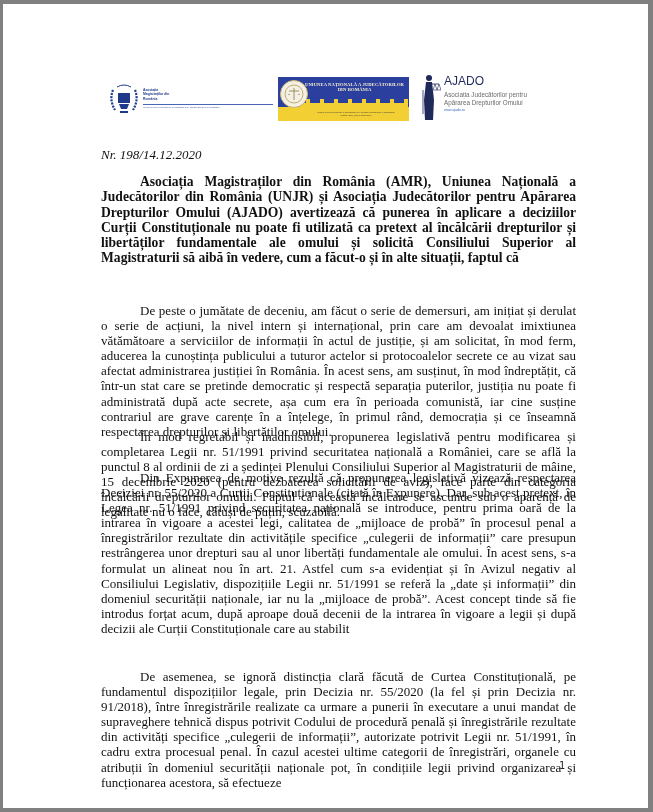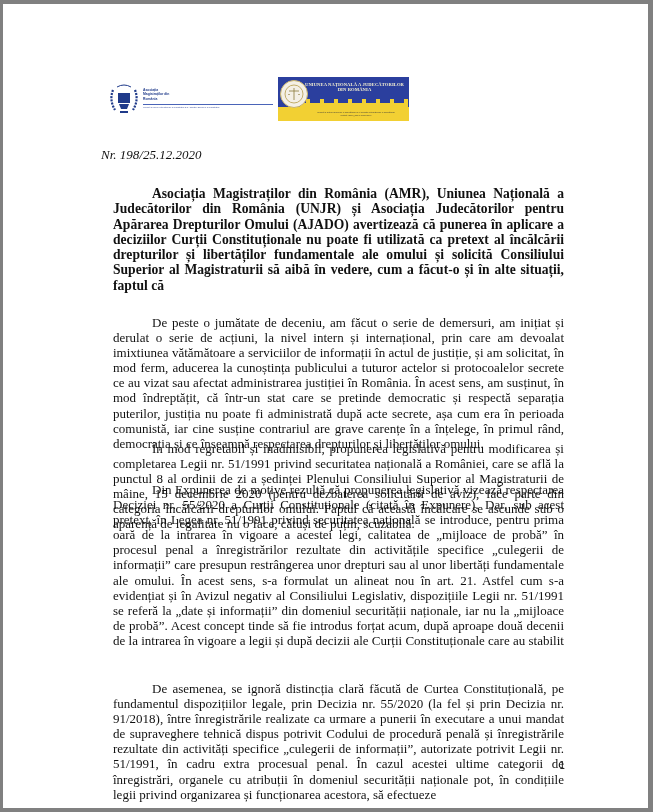--- a/index.html
+++ b/index.html
@@ -30,21 +30,21 @@
   .logo-ajado .figure { position: absolute; left: 0; top: 0; width: 22px; height: 52px; }
   .logo-ajado .name { position: absolute; left: 25px; top: 4px; font-family: "Liberation Sans", sans-serif; font-size: 12px; color: #1e2a5a; }
   .logo-ajado .line1, .logo-ajado .line2 { position: absolute; left: 25px; font-family: "Liberation Sans", sans-serif; font-size: 6.3px; color: #6b6b6b; white-space: nowrap; }
   .logo-ajado .line1 { top: 21px; }
   .logo-ajado .line2 { top: 29px; }
   .logo-ajado .url { position: absolute; left: 25px; top: 38px; font-family: "Liberation Sans", sans-serif; font-size: 3.5px; color: #3b6bc9; }
 
   
   .docnum { position: absolute; left: 98px; top: 143px; font-size: 13px; font-style: italic; color: #111; }
   .body { position: absolute; left: 98px; width: 475px; font-size: 13px; line-height: 15.1px; color: #111; text-align: justify; }
-  .body p { margin: 12px; text-indent: 39px; }
+  .body p { margin: 0; text-indent: 39px; }
   .heading { top: 170px; font-weight: bold; font-size: 13.6px; line-height: 15.3px; }
   .p1 { top: 299px; }
   .p2 { top: 425px; }
   .p3 { top: 466px; }
   .p4 { top: 665px; }
   .pagenum { position: absolute; left: 556px; top: 756px; font-family: "DejaVu Sans Mono", monospace; font-size: 10px; color: #222; }
 </style>
 </head>
 <body>
 
@@ -85,22 +85,35 @@
         <line x1="8" y1="10" x2="18" y2="10" stroke="#8a7a3a" stroke-width="0.8"></line>
         <path d="M7 13 Q8 15 9 13 M17 13 Q18 15 19 13" stroke="#8a7a3a" stroke-width="0.6" fill="none"></path>
       </svg>
     </div>
     <div class="small">
       <div>Membră a Rețelei Europene a Judecătorilor și a Asociației Internaționale a Judecătorilor</div>
       <div>contact: office@unjr.ro  www.unjr.ro</div>
     </div>
   </div>
 
+  <div class="logo-ajado">
+    <svg class="figure" viewBox="0 0 22 52">
+      <circle cx="10" cy="8" r="3" fill="#1e2a5a"></circle>
+      <path d="M7 12 L13 12 L15 30 L14 50 L6 50 L5 30 Z" fill="#1e2a5a"></path>
+      <line x1="13" y1="14" x2="20" y2="14" stroke="#1e2a5a" stroke-width="0.8"></line>
+      <path d="M16 14 L14 20 L18 20 Z M20 14 L18 20 L22 20 Z" fill="none" stroke="#1e2a5a" stroke-width="0.6"></path>
+      <line x1="4" y1="20" x2="4" y2="44" stroke="#1e2a5a" stroke-width="0.8"></line>
+    </svg>
+    <div class="name">AJADO</div>
+    <div class="line1">Asociația Judecătorilor pentru</div>
+    <div class="line2">Apărarea Drepturilor Omului</div>
+    <div class="url">www.ajado.ro</div>
+  </div>
 
-  <div class="docnum">Nr. 198/25.12.2020</div>
+  <div class="docnum">Nr. 198/14.12.2020</div>
 
   <div class="body heading">
     <p>Asociația Magistraților din România (AMR), Uniunea Națională a Judecătorilor din România (UNJR) și Asociația Judecătorilor pentru Apărarea Drepturilor Omului (AJADO) avertizează că punerea în aplicare a deciziilor Curții Constituționale nu poate fi utilizată ca pretext al încălcării drepturilor și libertăților fundamentale ale omului și solicită Consiliului Superior al Magistraturii să aibă în vedere, cum a făcut-o și în alte situații, faptul că</p>
   </div>
 
   <div class="body p1">
     <p>De peste o jumătate de deceniu, am făcut o serie de demersuri, am inițiat și derulat o serie de acțiuni, la nivel intern și internațional, prin care am devoalat imixtiunea vătămătoare a serviciilor de informații în actul de justiție, și am solicitat, în mod ferm, aducerea la cunoștința publicului a tuturor actelor si protocoalelor secrete ce au vizat sau afectat administrarea justiției în România. În acest sens, am susținut, în mod îndreptățit, că într-un stat care se pretinde democratic și respectă separația puterilor, justiția nu poate fi administrată după acte secrete, așa cum era în perioada comunistă, iar cine susține contrariul are grave carențe în a înțelege, în primul rând, democrația și ce înseamnă respectarea drepturilor și libertăților omului.</p>
   </div>
   <div class="body p2">
     <p>În mod regretabil și inadmisibil, propunerea legislativă pentru modificarea și completarea Legii nr. 51/1991 privind securitatea națională a României, care se află la punctul 8 al ordinii de zi a ședinței Plenului Consiliului Superior al Magistraturii de mâine, 15 decembrie 2020 (pentru dezbaterea solicitării de aviz), face parte din categoria încălcării drepturilor omului. Faptul că această încălcare se ascunde sub o aparență de legalitate nu o face, câtuși de puțin, scuzabilă.</p>

